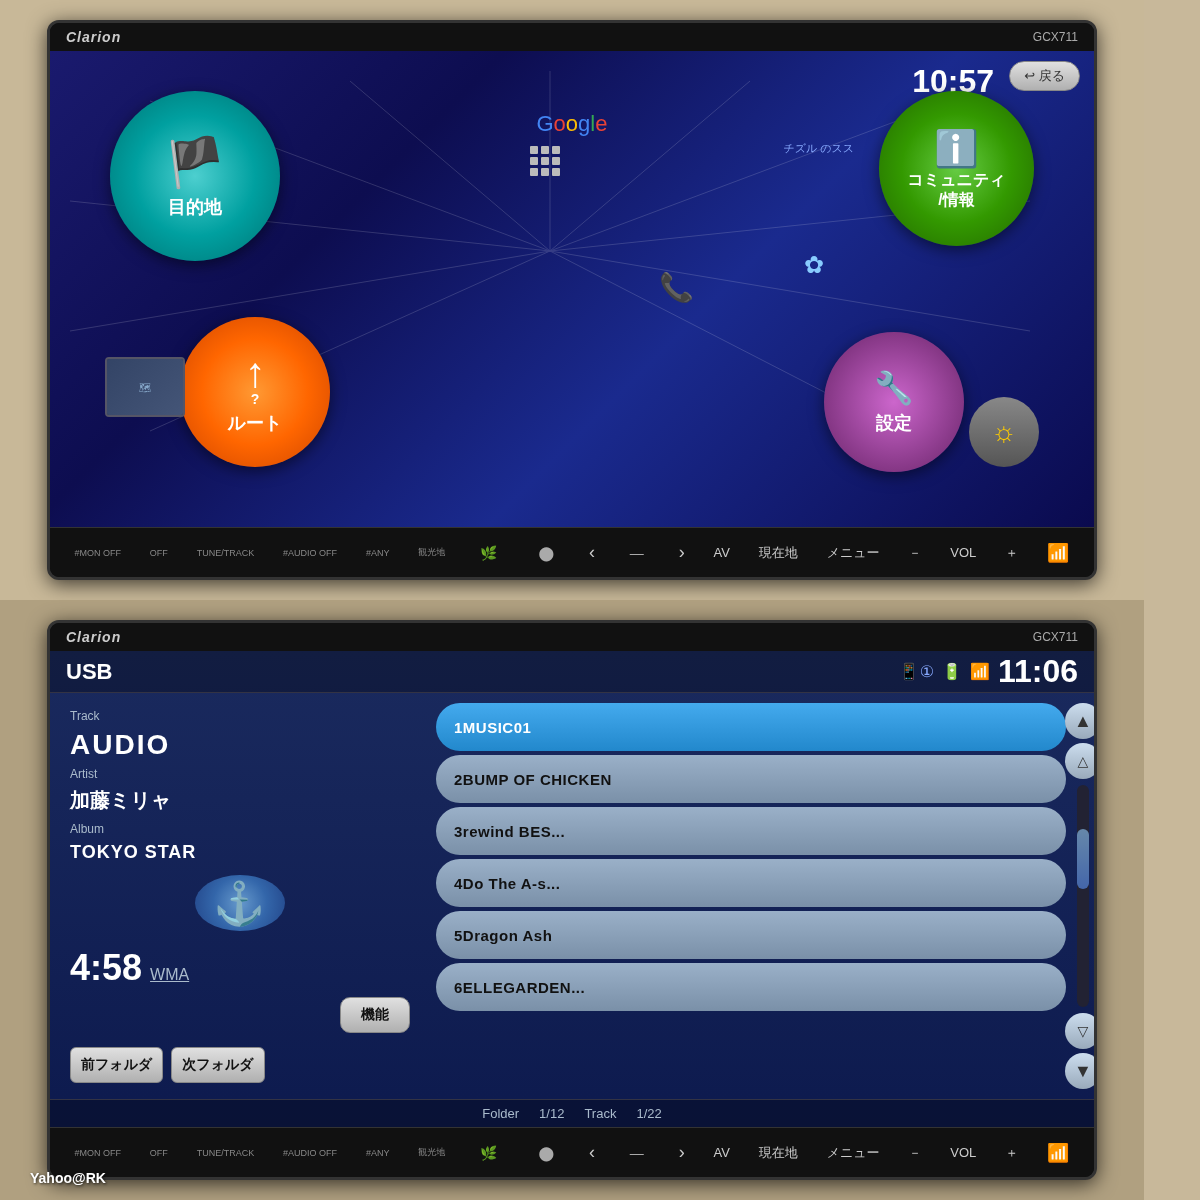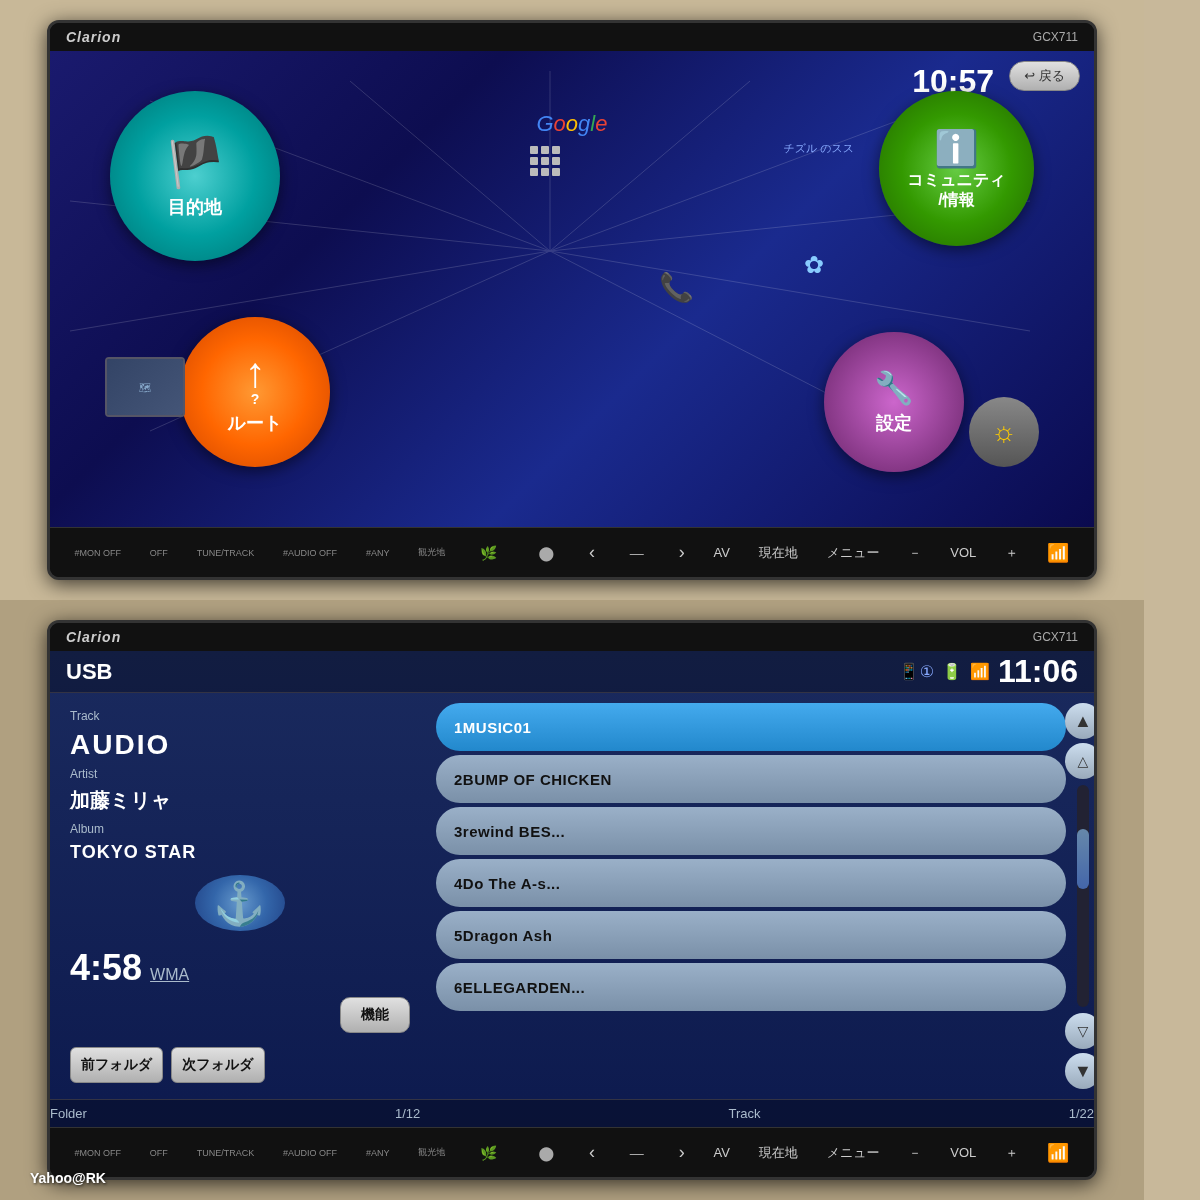--- a/index.html
+++ b/index.html
@@ -189,21 +189,20 @@
       color: white;
     }
 
     
     .google-text {
       position: absolute;
       top: 60px;
       left: 50%;
       transform: translateX(-50%);
       font-size: 22px;
-      font-style: italic;
     }
     .google-g { color: #4285f4; }
     .google-o1 { color: #ea4335; }
     .google-o2 { color: #fbbc05; }
     .google-g2 { color: #4285f4; }
     .google-l { color: #34a853; }
     .google-e { color: #ea4335; }
 
     
     .chizuru-icon {
@@ -568,21 +567,21 @@
       position: absolute;
       top: 20%;
     }
 
     
     .footer-info {
       height: 28px;
       background: rgba(0,0,0,0.3);
       display: flex;
       align-items: center;
-      justify-content: space-between;
+      justify-content: center;
       gap: 20px;
       border-top: 1px solid #334;
     }
 
     .footer-text {
       color: #aabbcc;
       font-size: 13px;
     }
 
     

